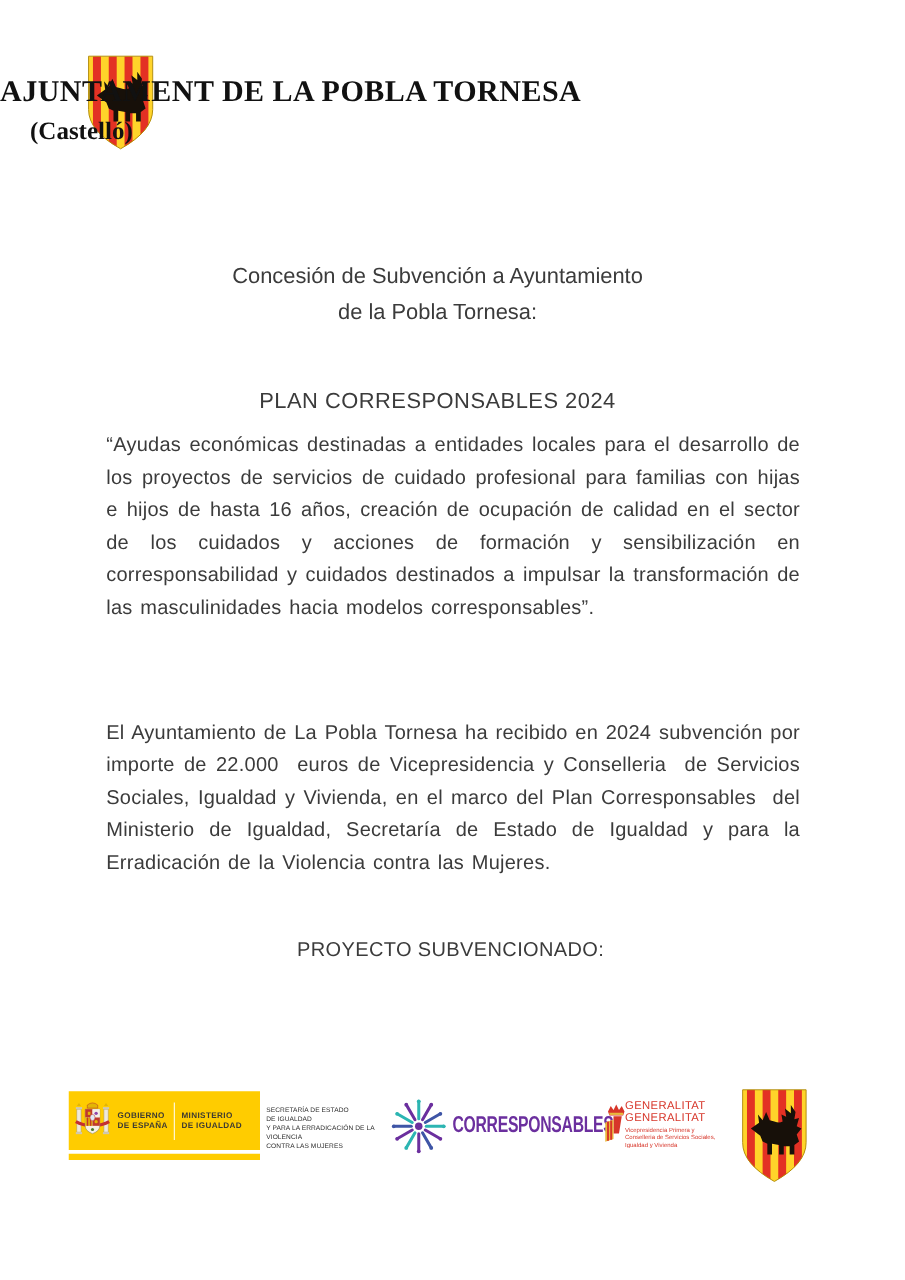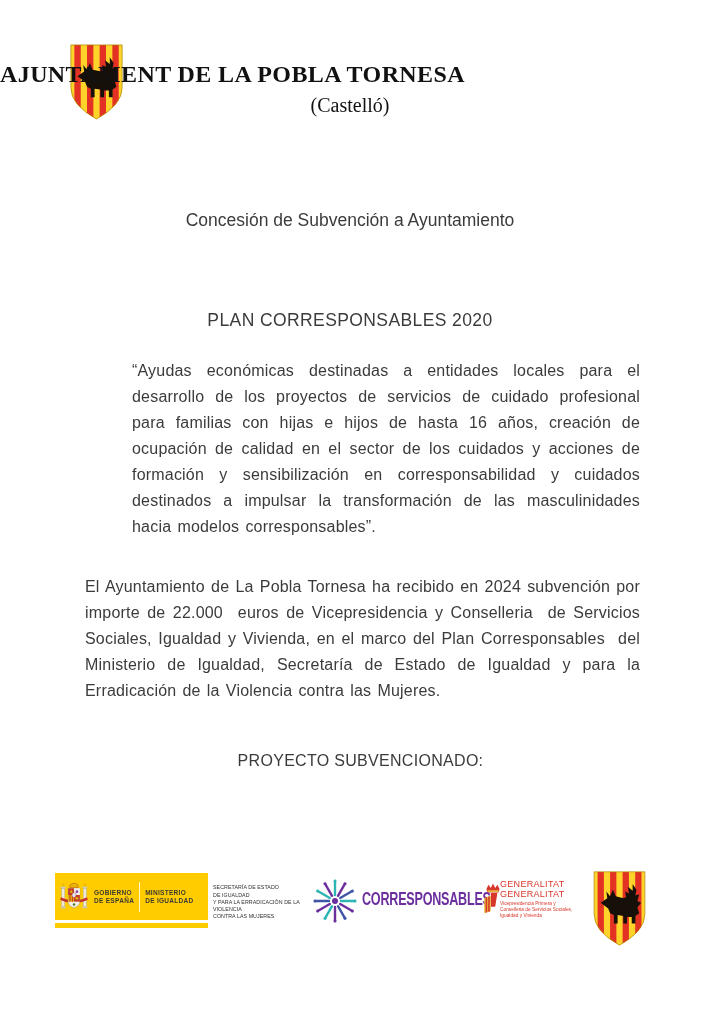--- a/index.html
+++ b/index.html
@@ -9,37 +9,37 @@
     font-family:"Liberation Sans", sans-serif; color:#3b3b3b;
   }
   
   .crest-header { position:absolute; left:68px; top:42px; width:57px; height:80px; }
   .org-title {
     position:absolute; left:0; right:24px; top:60px; 
     font-family:"Liberation Serif", serif; font-weight:bold; color:#111;
     font-size:24px; letter-spacing:0.4px; line-height:28px;
   }
   .org-subtitle {
-    position:absolute; left:0; right:24px; top:93px; text-align:center;
-    font-family:"Liberation Serif", serif; font-weight:normal; color:#111;
-    font-size:20px; line-height:24px;
+    position:absolute; left:0; right:24px; top:93px; 
+    font-family:"Liberation Serif", serif; font-weight:bold; color:#111;
+    font-size:20px; line-height:24px;padding-left:24px;
   }
   
   .centered { position:absolute; left:0; right:24px; text-align:center; }
   .intro { top:206px; font-size:17.5px; line-height:29px; color:#3b3b3b;text-align:center; }
   .plan-title { top:310px; font-size:17.5px; letter-spacing:0.4px; color:#3b3b3b; }
   .project-label { top:752px; font-size:16px; letter-spacing:0.3px; color:#3b3b3b;padding-left:21px; }
   .project-name { top:786px; font-size:15.5px; color:#3b3b3b; }
   
   .para {
     position:absolute; left:85px; right:84px; text-align:justify;
     font-size:16px; line-height:26px; letter-spacing:0.2px; word-spacing:1.5px;
     color:#3b3b3b; white-space:pre-wrap;
   }
-  .para1 { top:358px;margin-left:47px; }
+  .para1 { top:344px; }
   .para2 { top:574px; }
   
   .gov-box {
     position:absolute; left:55px; top:873px; width:153px; height:47px;
     background:#FFCC00; display:flex; align-items:center; gap:5px; padding-left:4px; box-sizing:border-box;
   }
   .gov-strip { position:absolute; left:55px; top:923px; width:153px; height:5px; background:#FFCC00; }
   .gov-label { font-size:6.5px; font-weight:bold; line-height:7.5px; letter-spacing:0.3px; color:#3d3a32; }
   .gov-divider { width:1px; height:30px; background:rgba(255,255,255,0.8); }
   .micro {
@@ -87,23 +87,24 @@
       </defs>
       <use href="#crestArt"></use>
     </svg>
   </span>
 
   <div class="org-title">AJUNTAMENT DE LA POBLA TORNESA</div>
   <div class="org-subtitle">(Castelló)</div>
 
   <div class="centered intro">
     <div>Concesión de Subvención a Ayuntamiento</div>
-  </div>
-
-  <div class="centered plan-title">PLAN CORRESPONSABLES 2020</div>
+    <div>de la Pobla Tornesa:</div>
+  </div>
+
+  <div class="centered plan-title">PLAN CORRESPONSABLES 2024</div>
 
   <div class="para para1">“Ayudas económicas destinadas a entidades locales para el desarrollo de los proyectos de servicios de cuidado profesional para familias con hijas e hijos de hasta 16 años, creación de ocupación de calidad en el sector de los cuidados y acciones de formación y sensibilización en corresponsabilidad y cuidados destinados a impulsar la transformación de las masculinidades hacia modelos corresponsables”.</div>
 
   <div class="para para2">El Ayuntamiento de La Pobla Tornesa ha recibido en 2024 subvención por importe de 22.000  euros de Vicepresidencia y Conselleria  de Servicios Sociales, Igualdad y Vivienda, en el marco del Plan Corresponsables  del Ministerio de Igualdad, Secretaría de Estado de Igualdad y para la Erradicación de la Violencia contra las Mujeres.</div>
 
   <div class="centered project-label">PROYECTO SUBVENCIONADO:</div>
 
   <div class="gov-box">
     <span>
       <svg width="30" height="38" viewBox="0 0 36 40" xmlns="http://www.w3.org/2000/svg">

